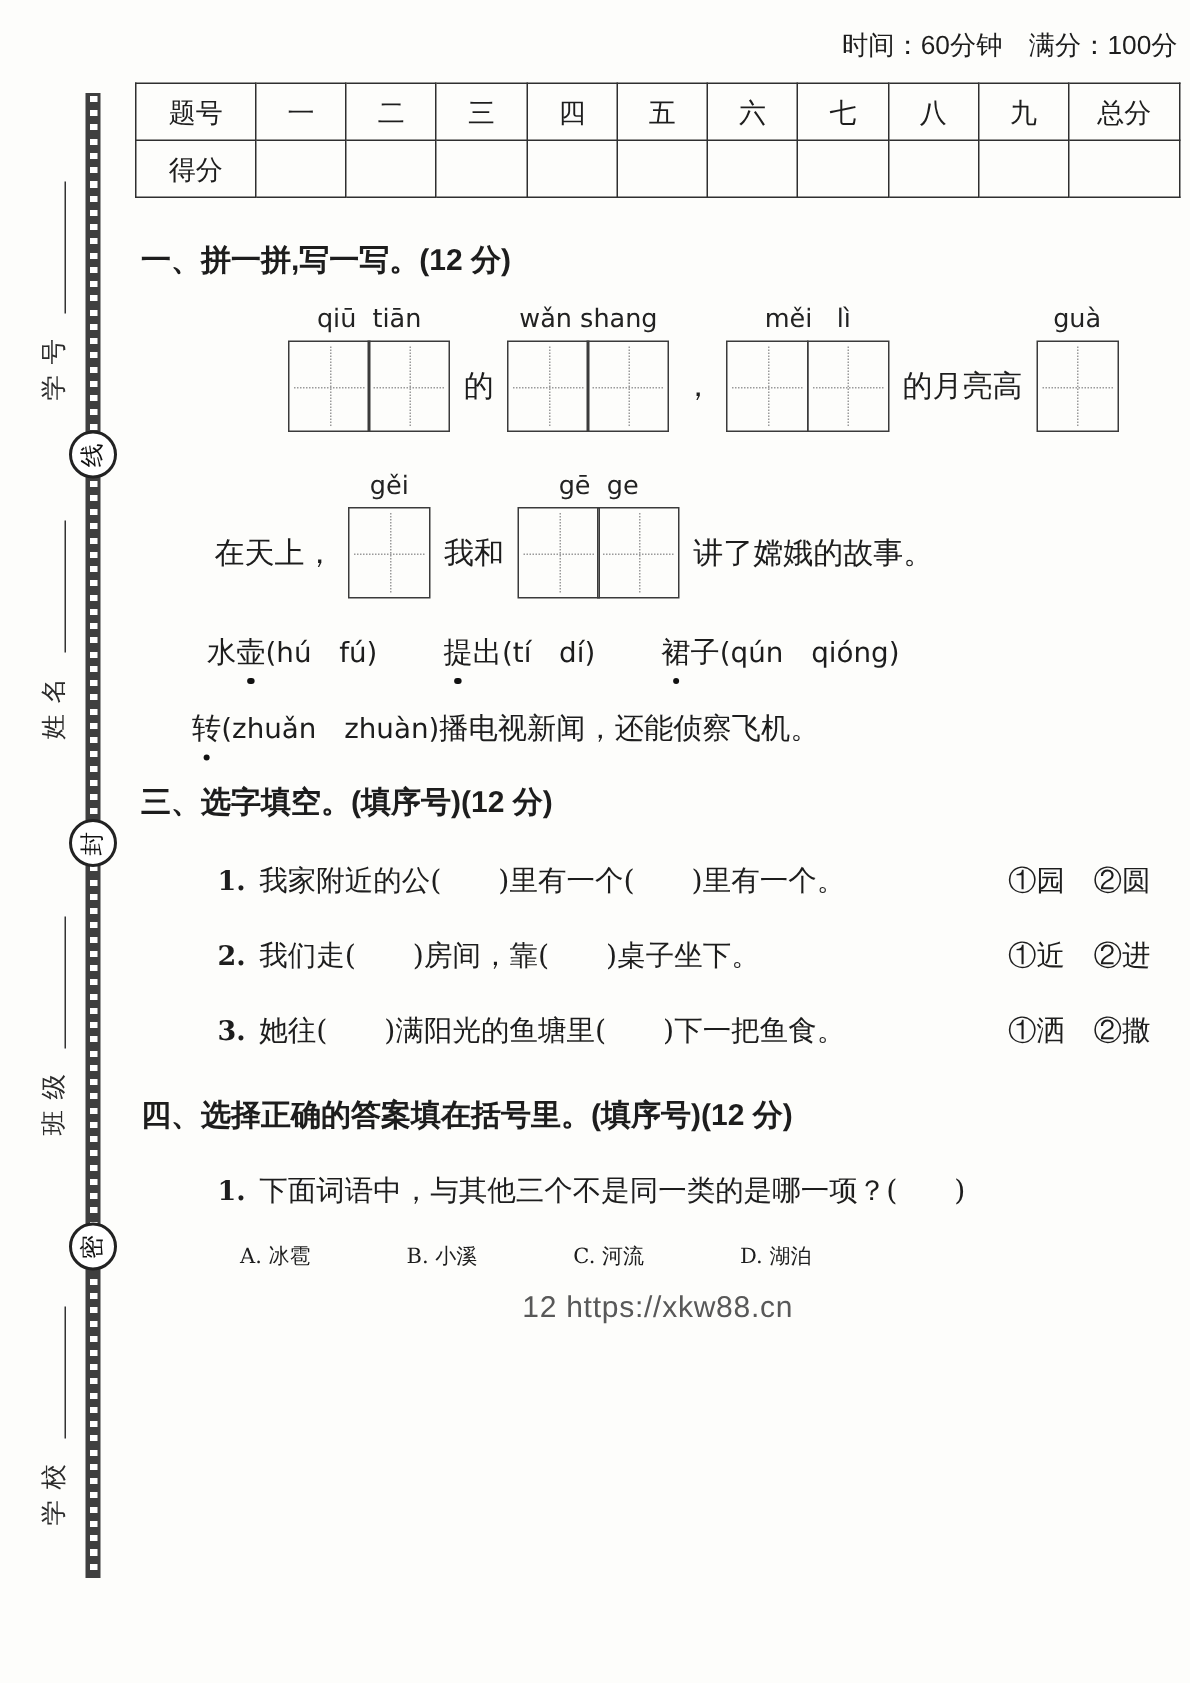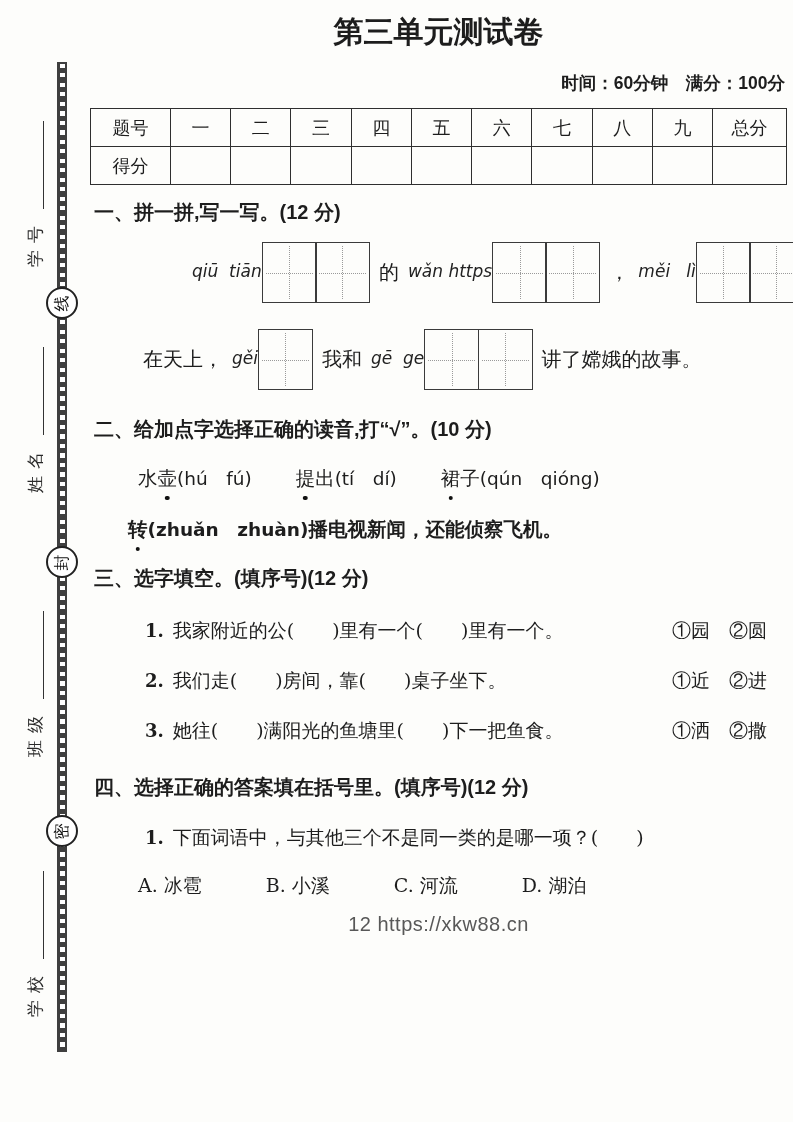--- a/index.html
+++ b/index.html
@@ -25,57 +25,57 @@
 
   .seal { position:absolute; left:46px; width:32px; height:32px; border:2px solid #222;
     border-radius:50%; background:#fff; display:flex; align-items:center; justify-content:center; z-index:2; }
   .seal span { display:block; transform:rotate(-90deg); font-size:16px; color:#111; }
   .seal-0 { top:287px; } .seal-1 { top:546px; } .seal-2 { top:815px; }
 
   
   .content { position:absolute; left:90px; top:0; width:697px; }
   .title { margin-top:56px; text-align:center; font-size:42px; font-weight:bold; line-height:1.2; white-space:nowrap; }
   .subtitle { margin-top:12px; text-align:center; font-size:30px; font-weight:600; }
-  .meta { margin-top:18px; text-align:right; font-size:17.5px; font-weight:bold; padding-right:2px; white-space:pre; }
+  .meta { margin-top:18px; text-align:right; font-size:17.5px; font-weight:normal; padding-right:2px; white-space:pre; }
 
   table.score-table { margin-top:13px; width:100%; border-collapse:collapse; table-layout:fixed; }
   table.score-table td { border:1.6px solid #2f2f2f; height:38px; text-align:center; font-size:18px; }
   table.score-table td.c-first { width:80px; } table.score-table td.c-last { width:74px; }
 
   .sec-heading { font-size:20px; font-weight:bold; margin-left:4px; white-space:pre; }
-  .h1s { margin-top:14px; } .h2s { margin-top:26px; } .h3s { margin-top:22px; } .h4s { margin-top:30px; }
+  .h1s { margin-top:28px; } .h2s { margin-top:26px; } .h3s { margin-top:22px; } .h4s { margin-top:30px; }
 
   .write-row { display:flex; align-items:flex-end; column-gap:9px; margin-top:16px; }
   .row1 { margin-left:102px; } .row2 { margin-left:53px; margin-top:26px; }
-  .bgroup { display:flex; align-items:center;font-style:italic; }
+  .bgroup { display:flex; flex-direction:column; align-items:center; }
   .pinyin { font-family:"DejaVu Sans", sans-serif; font-size:17px; color:#222; white-space:pre; margin-bottom:4px; }
   .boxes { display:flex; }
   .cell { width:55px; height:61px; border:1.8px solid #3b3b3b; position:relative; }
   .cell + .cell { margin-left:-1.8px; }
   .cell::before { content:''; position:absolute; top:3px; bottom:3px; left:50%; border-left:1.2px dotted #9a9a9a; }
   .cell::after  { content:''; position:absolute; left:3px; right:3px; top:50%; border-top:1.2px dotted #9a9a9a; }
   .conn { font-size:20px; padding-bottom:17px; white-space:pre; }
 
   .s2-line { font-size:19.5px; }
-  .l1 { margin:22px 0 0 48px; } .l2 { margin:26px 0 0 86px; } .l3 { margin:24px 0 0 38px;font-weight:bold; }
+  .l1 { margin:22px 0 0 48px; } .l2 { margin:26px 0 0 86px; } .l3 { margin:24px 0 0 38px; }
   .seg { white-space:pre; }
   .py { font-family:"DejaVu Sans", sans-serif; font-size:18.5px; }
   .gap { margin-right:44px; }
   .dc { position:relative; display:inline-block; }
   .dc::after { content:''; position:absolute; left:50%; transform:translateX(-50%); bottom:-8px;
     width:4.5px; height:4.5px; border-radius:50%; background:#111; }
 
   .s3-item { display:flex; align-items:baseline; font-size:19px; margin:24px 0 0 55px; }
   .s3-item.first { margin-top:26px; }
   .qnum { font-weight:bold; margin-right:9px; font-size:18px; }
   .qtext { white-space:pre; }
   .opts { margin-left:auto; white-space:pre; font-size:19px; padding-right:20px; }
 
   .s4-q { display:flex; align-items:baseline; font-size:19px; margin:24px 0 0 55px; }
-  .s4-opts { display:flex; margin:22px 0 0 48px; column-gap:64px; font-size:19px; }
+  .s4-opts { display:flex; margin:22px 0 0 70px; column-gap:64px; font-size:14px; }
   .s4-opts span { white-space:pre; }
 
   .footer { margin-top:14px; position:relative; }
   .watermark { text-align:center; color:#585858; font-size:20px; letter-spacing:0.5px; }
 </style>
 </head>
 <body>
 
 <div class="perf-line"></div>
 
@@ -101,21 +101,20 @@
   </div>
 <div class="seal seal-1">
     <span>封</span>
   </div>
 <div class="seal seal-2">
     <span>密</span>
   </div>
 
 <main class="content">
 
-  <div class="subtitle">第三单元测试卷</div>
   <div class="meta">时间：60分钟　满分：100分</div>
 
   <table class="score-table">
     <tbody>
         <tr>
       <td class="c-first">题号</td>
       <td>一</td>
       <td>二</td>
       <td>三</td>
       <td>四</td>
@@ -147,21 +146,21 @@
   <div class="write-row row1">
     <div class="bgroup">
       <div class="pinyin">qiū  tiān</div>
       <div class="boxes">
           <div class="cell"></div>
           <div class="cell"></div>
         </div>
     </div>
     <span class="conn kai">的</span>
     <div class="bgroup">
-      <div class="pinyin">wǎn https</div>
+      <div class="pinyin">wǎn shang</div>
       <div class="boxes">
           <div class="cell"></div>
           <div class="cell"></div>
         </div>
     </div>
     <span class="conn kai">，</span>
     <div class="bgroup">
       <div class="pinyin">měi   lì</div>
       <div class="boxes">
           <div class="cell"></div>
@@ -189,21 +188,20 @@
     <div class="bgroup">
       <div class="pinyin">gē  ge</div>
       <div class="boxes">
           <div class="cell"></div>
           <div class="cell"></div>
         </div>
     </div>
     <span class="conn kai">讲了嫦娥的故事。</span>
   </div>
 
-  <div class="sec-heading h2s">二、给加点字选择正确的读音,打“√”。(10 分)</div>
   <p class="s2-line l1 kai"><span class="seg">水</span><span class="seg dc">壶</span><span class="seg py gap">(hú　fú)</span><span class="seg dc">提</span><span class="seg">出</span><span class="seg py gap">(tí　dí)</span><span class="seg dc">裙</span><span class="seg">子</span><span class="seg py">(qún　qióng)</span></p>
   <p class="s2-line l3 kai"><span class="seg dc">转</span><span class="seg py">(zhuǎn　zhuàn)</span><span class="seg">播电视新闻，还能侦察飞机。</span></p>
 
   <div class="sec-heading h3s">三、选字填空。(填序号)(12 分)</div>
   <div class="s3-item first kai">
     <span class="qnum">1.</span>
     <span class="qtext">我家附近的公(　　)里有一个(　　)里有一个。</span>
     <span class="opts">①园　②圆</span>
   </div>
   <div class="s3-item kai">

